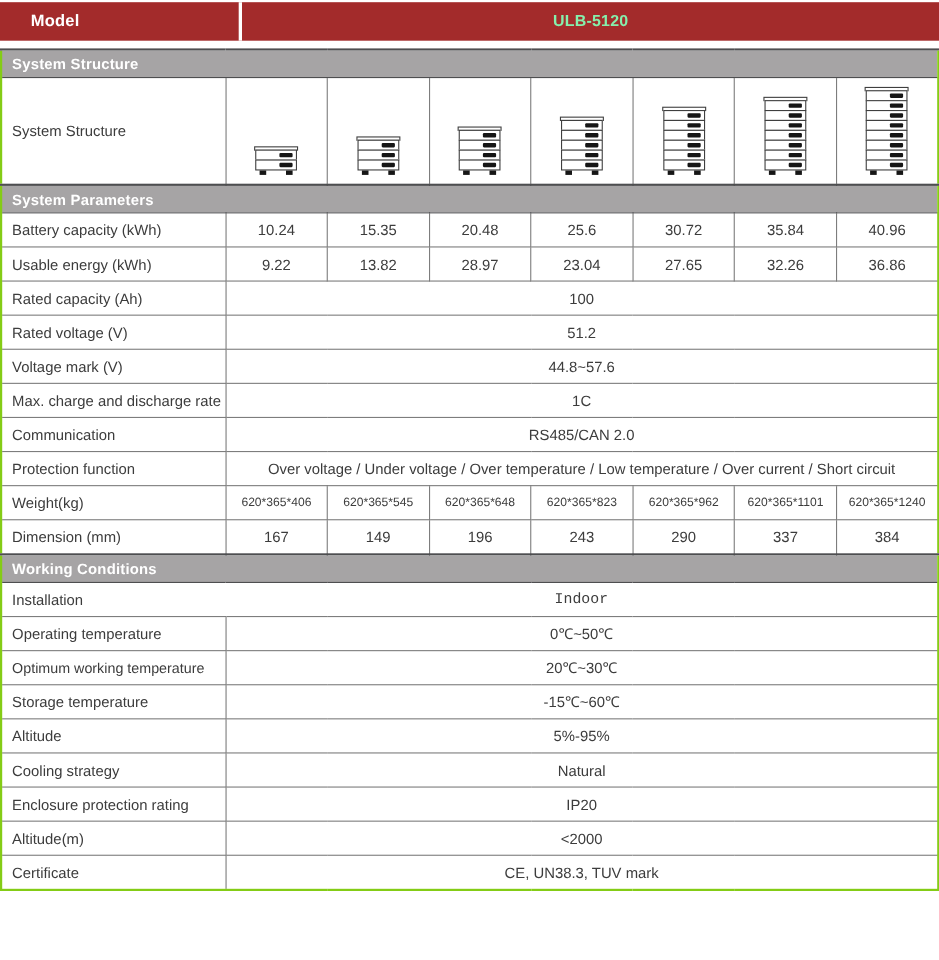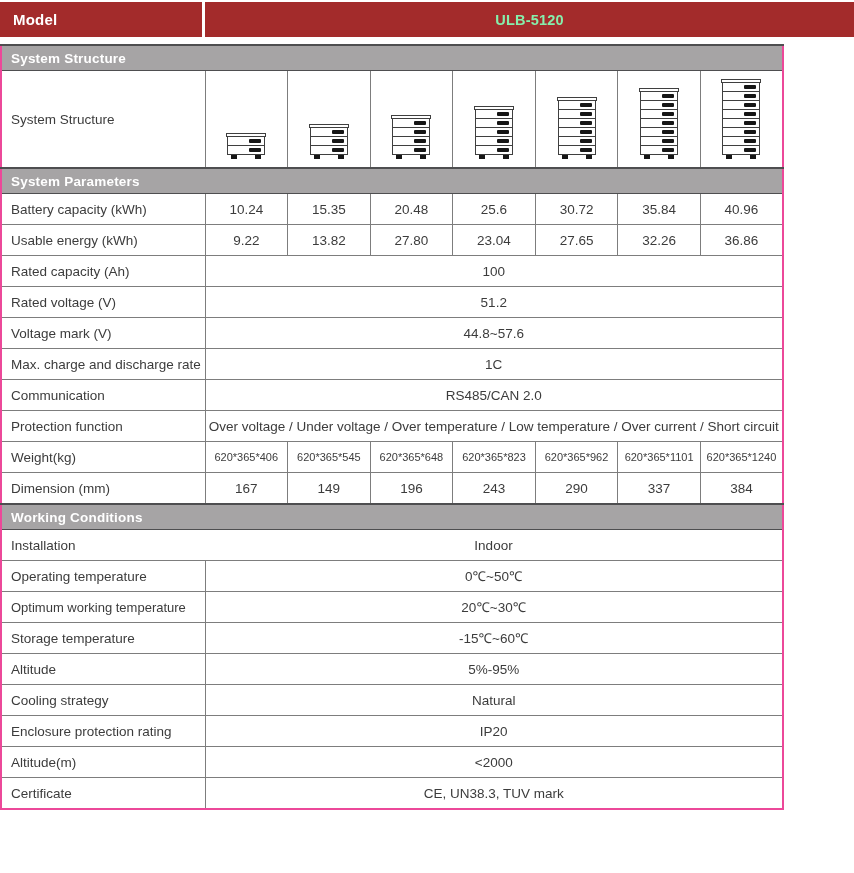--- a/index.html
+++ b/index.html
@@ -9,53 +9,53 @@
     color:#3c3c3c;
     -webkit-font-smoothing:antialiased;
   }
   .page { width:854px; padding-top:2px; }
 
   
   .red-header { display:flex; height:35px; background:#A32B2B; }
   .red-left {
     width:205px; box-sizing:border-box; display:flex; align-items:center;
     padding-left:13px; border-right:3px solid #ffffff;
-    color:#ffffff; font-weight:bold; font-size:15px; letter-spacing:.2px;
+    color:#ffffff; font-weight:bold; font-size:15px; letter-spacing:.2px;margin-left:15px;
   }
   .red-right {
     flex:1; display:flex; align-items:center; justify-content:center;
     color:#86efac; font-weight:bold; font-size:14.5px; letter-spacing:.2px;
   }
   .gap { height:7px; }
 
   
   table.spec {
-    width:784px; border-collapse:collapse; table-layout:fixed;
-    border:2px solid #ec4899;
+    width:854px; border-collapse:collapse; table-layout:fixed;
+    border:2px solid #84cc16;
   }
   td {
     border:1px solid #7d7d7d;
     font-size:13.5px; color:#3c3c3c;
     padding:0; overflow:hidden; white-space:nowrap;
   }
   td.lbl { text-align:left; padding-left:9px; height:30px; }
   td.lbl.tight { font-size:13px; }
   td.val { text-align:center; height:30px; }
   tr.small-vals td.val { font-size:11px; }
 
   tr.bar td {
     background:#A6A4A5; color:#ffffff; font-weight:bold; font-size:13.5px;
     height:24px; padding-left:9px; text-align:left;
     border-top:2px solid #4e4e50; border-bottom:1px solid #4e4e50;
     letter-spacing:.2px;
   }
 
   
   td.no-div-r { border-right-style:hidden; }
-  td.no-div-l { border-left-style:hidden; }
+  td.no-div-l { border-left-style:hidden;font-family:Liberation Mono, monospace; }
 
   
   tr.img-row td { height:96px; }
   td.img-cell { vertical-align:bottom; }
   .stack { width:38px; margin:0 auto 8px auto; }
   .stack .lid {
     height:4px; background:#ffffff; border:1px solid #3f3f3f;
     box-sizing:border-box; margin:0 -1px -1px -1px;
   }
   .stack .module {
@@ -284,21 +284,21 @@
       <td class="val">25.6</td>
       <td class="val">30.72</td>
       <td class="val">35.84</td>
       <td class="val">40.96</td>
     </tr>
 
     <tr>
       <td class="lbl">Usable energy (kWh)</td>
       <td class="val">9.22</td>
       <td class="val">13.82</td>
-      <td class="val">27.80</td>
+      <td class="val">28.97</td>
       <td class="val">23.04</td>
       <td class="val">27.65</td>
       <td class="val">32.26</td>
       <td class="val">36.86</td>
     </tr>
 
     <tr>
       <td class="lbl">Rated capacity (Ah)</td>
       <td class="val" colspan="7">100</td>
     </tr>

